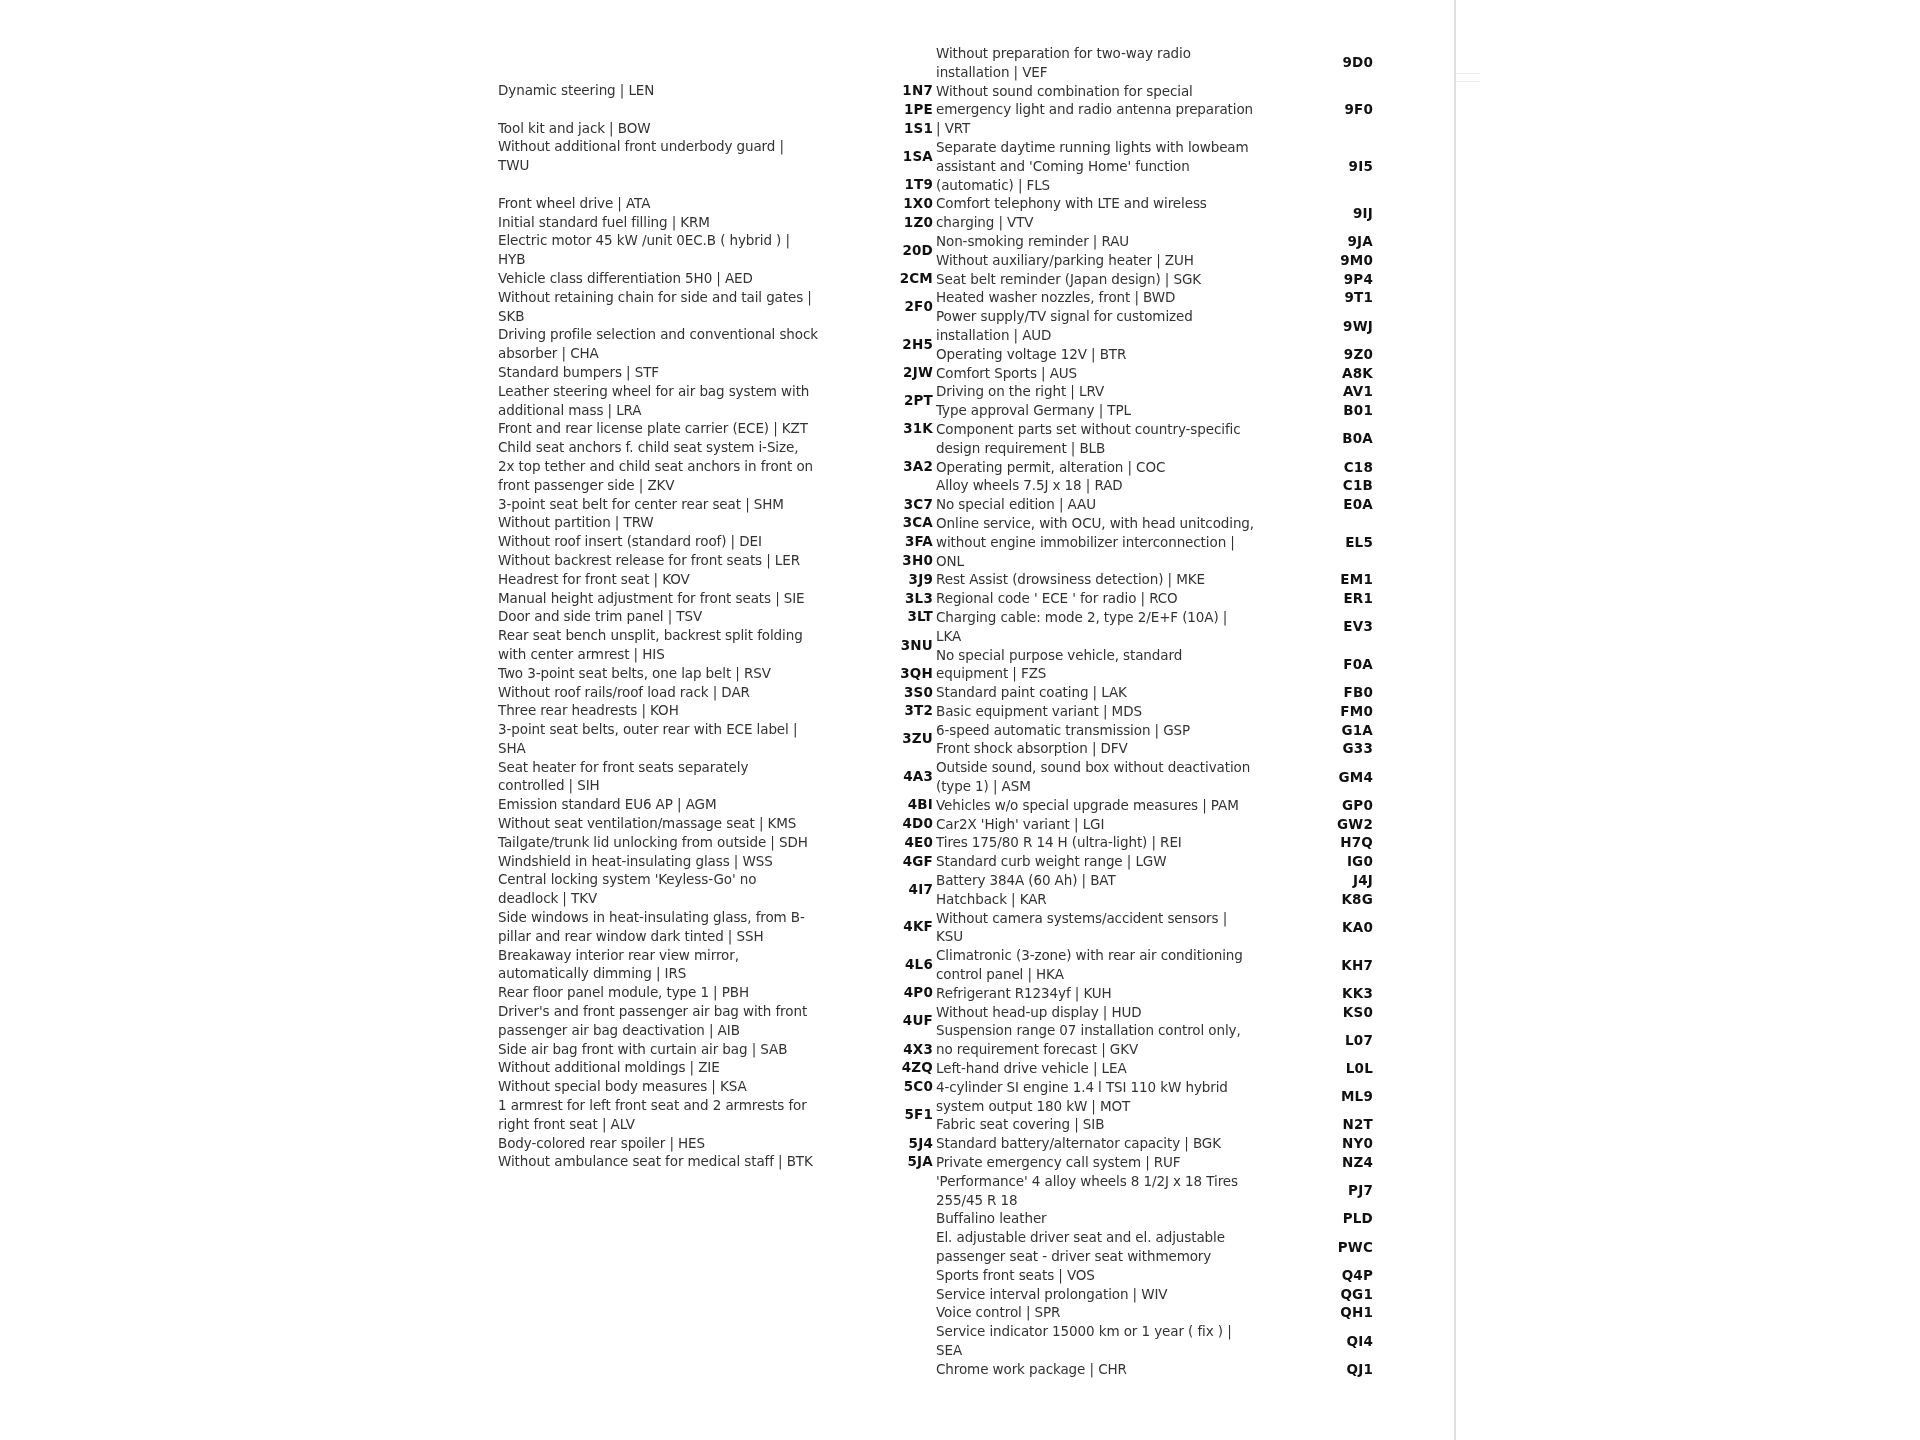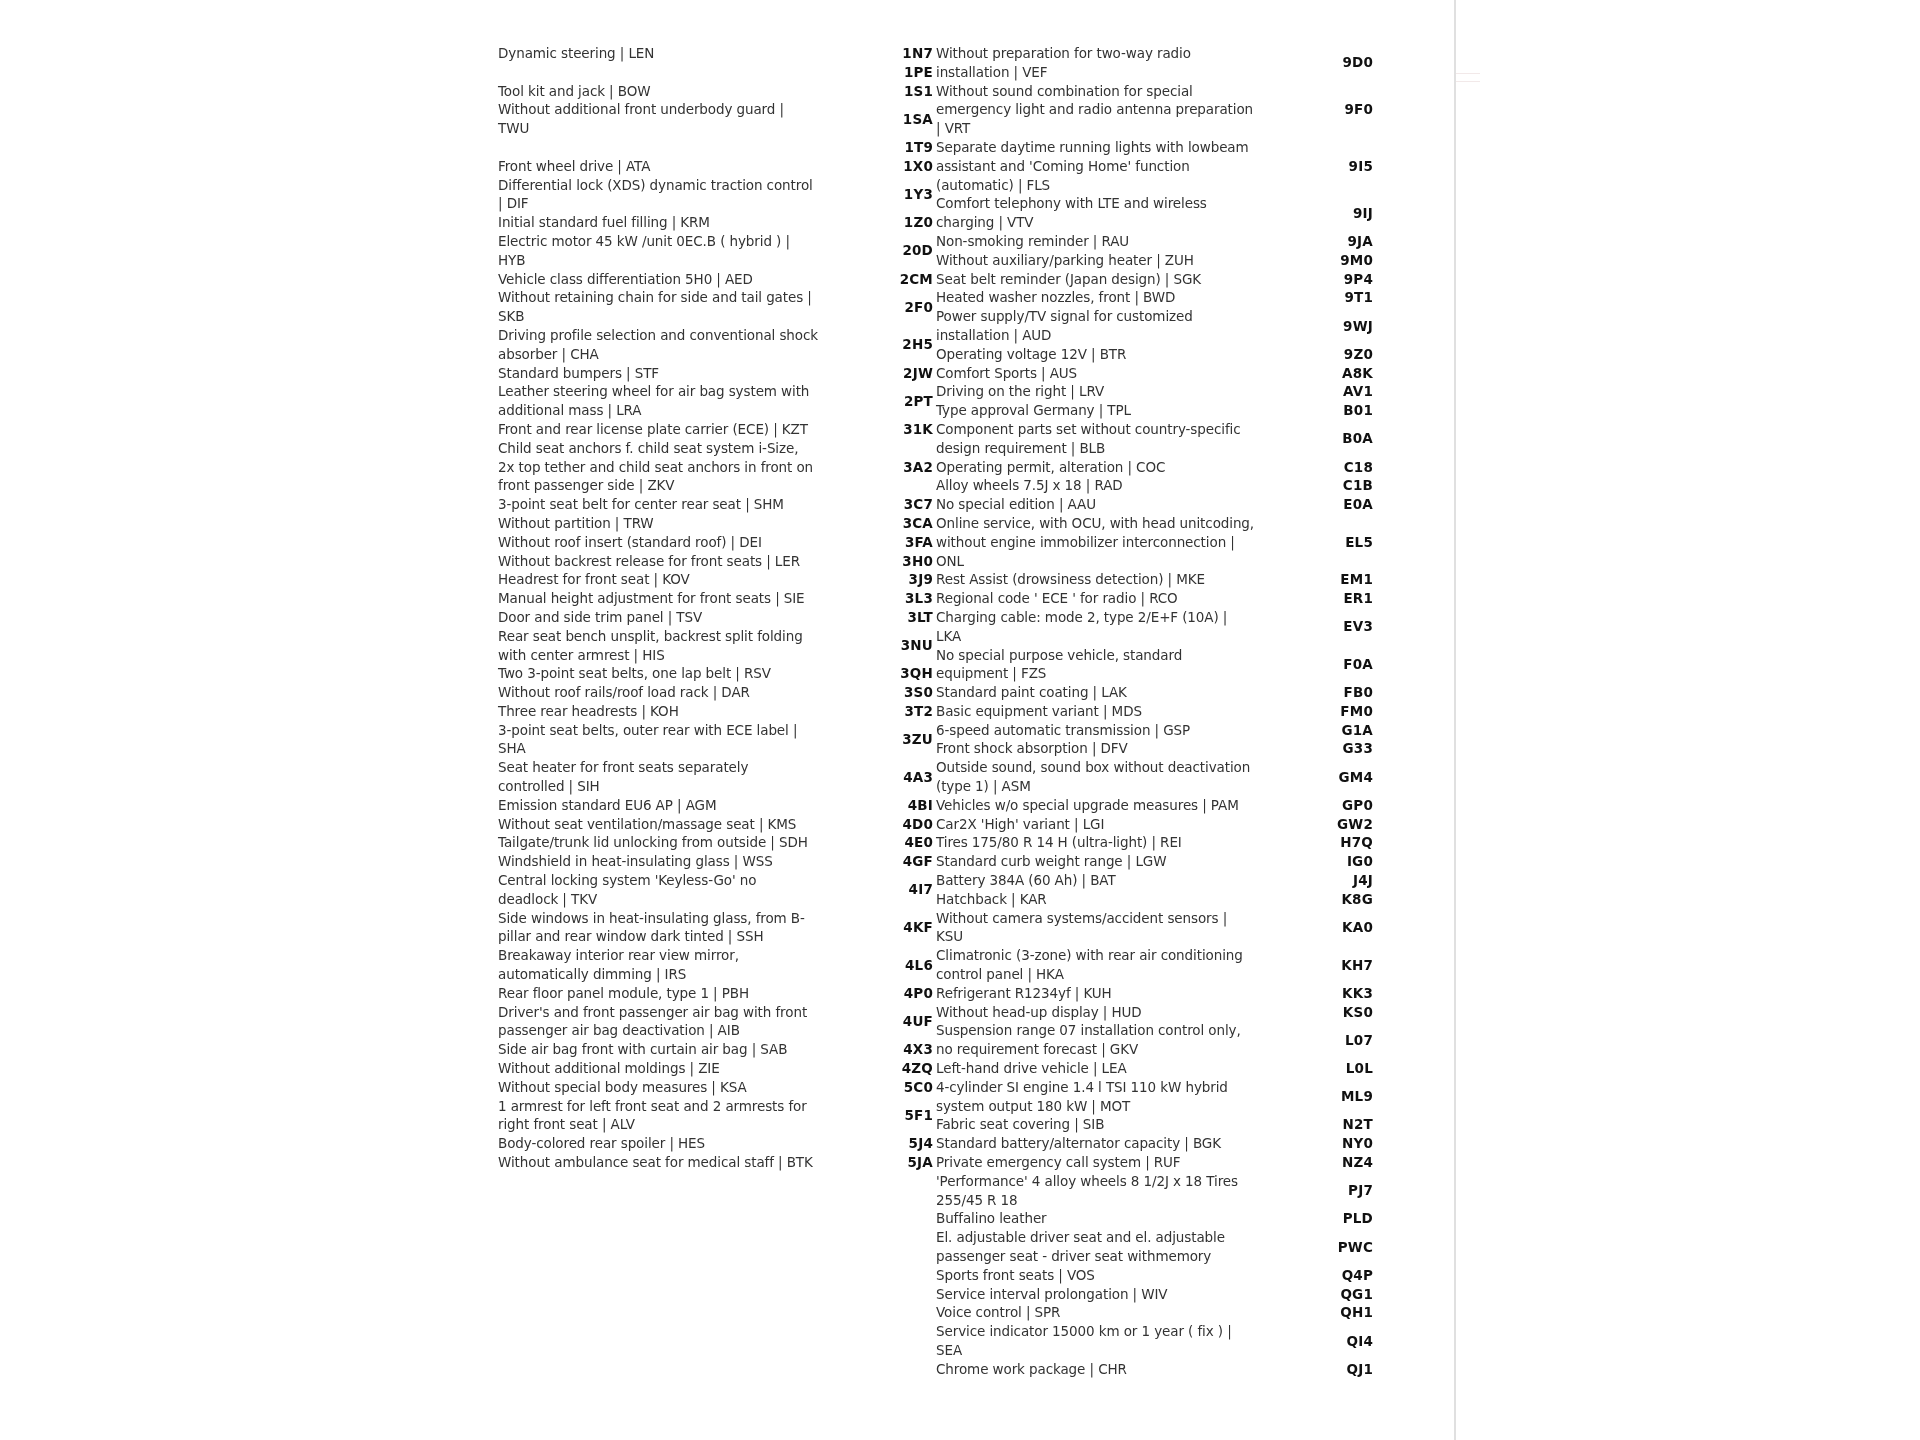--- a/index.html
+++ b/index.html
@@ -12,21 +12,21 @@
   *{box-sizing:border-box;}
   html,body{margin:0;padding:0;background:#fff;}
   .screen{
     position:relative;
     width:1920px;height:1440px;
     background:var(--page-bg);
     overflow:hidden;
     font-family:"DejaVu Sans","Liberation Sans",sans-serif;
   }
   .opt-table{position:absolute;top:44px;}
-  #table-left{left:498px;width:452px;}
+  #table-left{left:498px;width:452px;margin-top:37px;}
   #table-right{left:936px;width:437px;}
   .opt-row{display:flex;align-items:center;}
   .opt-desc{
     width:320px;
     font-size:13.5px;
     line-height:18.8px;
     letter-spacing:-0.1px;
     color:var(--text-color);
   }
   .opt-code{
@@ -82,24 +82,20 @@
 
       <div class="opt-row">
         <div class="opt-code">1T9</div>
       </div>
 
       <div class="opt-row">
         <div class="opt-desc">Front wheel drive | ATA</div>
         <div class="opt-code">1X0</div>
       </div>
 
-      <div class="opt-row">
-        <div class="opt-desc">Differential lock (XDS) dynamic traction control | DIF</div>
-        <div class="opt-code">1Y3</div>
-      </div>
 
       <div class="opt-row">
         <div class="opt-desc">Initial standard fuel filling | KRM</div>
         <div class="opt-code">1Z0</div>
       </div>
 
       <div class="opt-row">
         <div class="opt-desc">Electric motor 45 kW /unit 0EC.B ( hybrid ) | HYB</div>
         <div class="opt-code">20D</div>
       </div>

